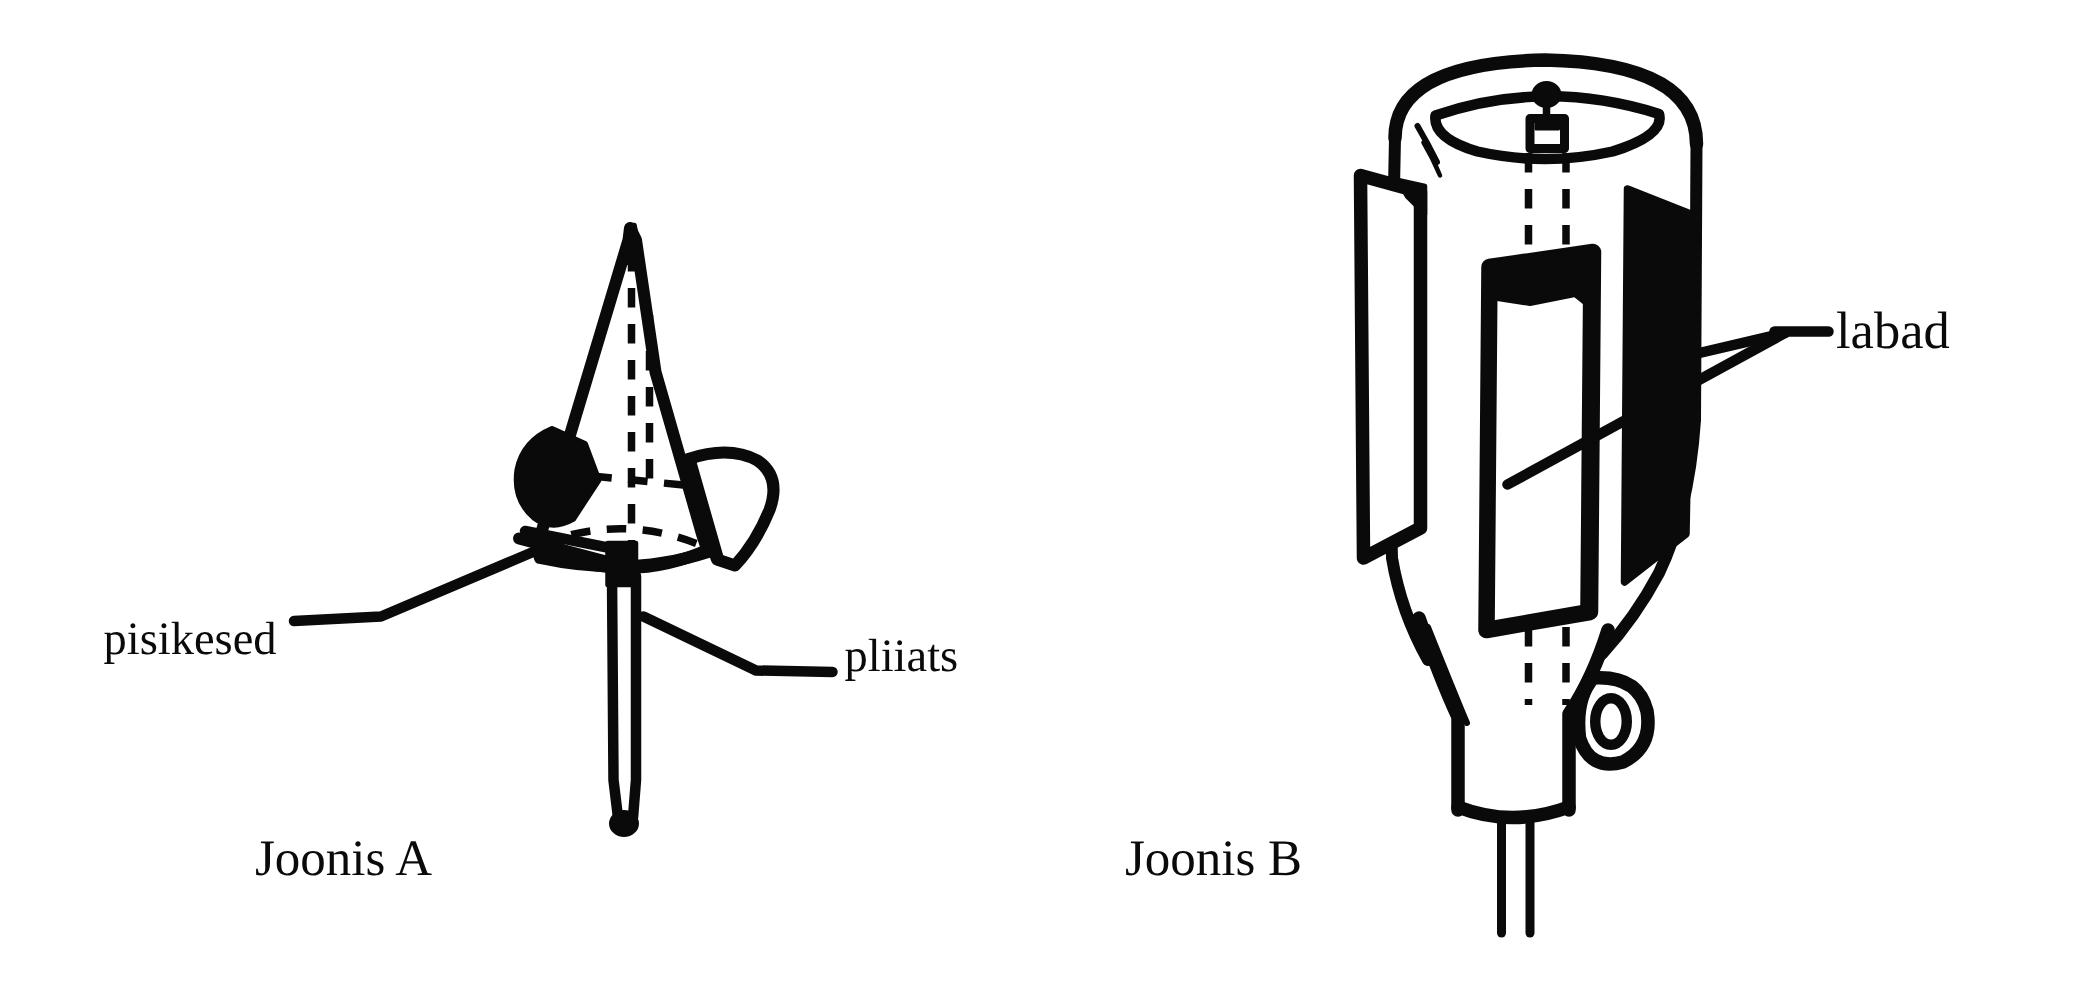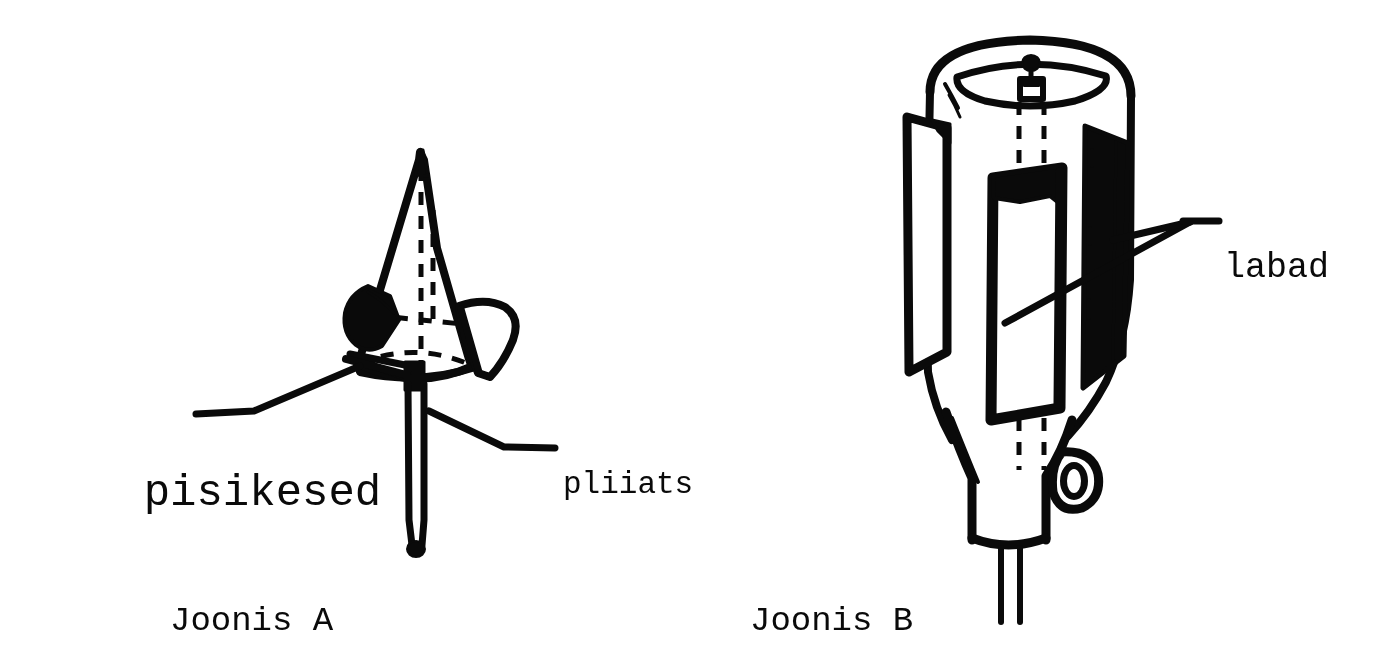--- a/index.html
+++ b/index.html
@@ -18,29 +18,28 @@
   .figure-svg {
     position: absolute;
     top: 0;
     left: 0;
     width: 1400px;
     height: 670px;
   }
   .label-text {
     position: absolute;
     color: #0a0a0a;
-    font-family: Liberation Mono, monospace;
+    font-family: Liberation Serif, serif;
     white-space: pre;
     line-height: 1.0;
-    margin-top: 48px;
   }
   #lbl-pisikesed {
     left: 38px;
     top: 379px;
-    font-size: 44px;
+    font-size: 31px;
     text-align: right;
   }
   #lbl-pisikesed .l2 {
     display: block;
     margin-top: 2px;
   }
   #lbl-pliiats {
     left: 563px;
     top: 421px;
     font-size: 31px;

